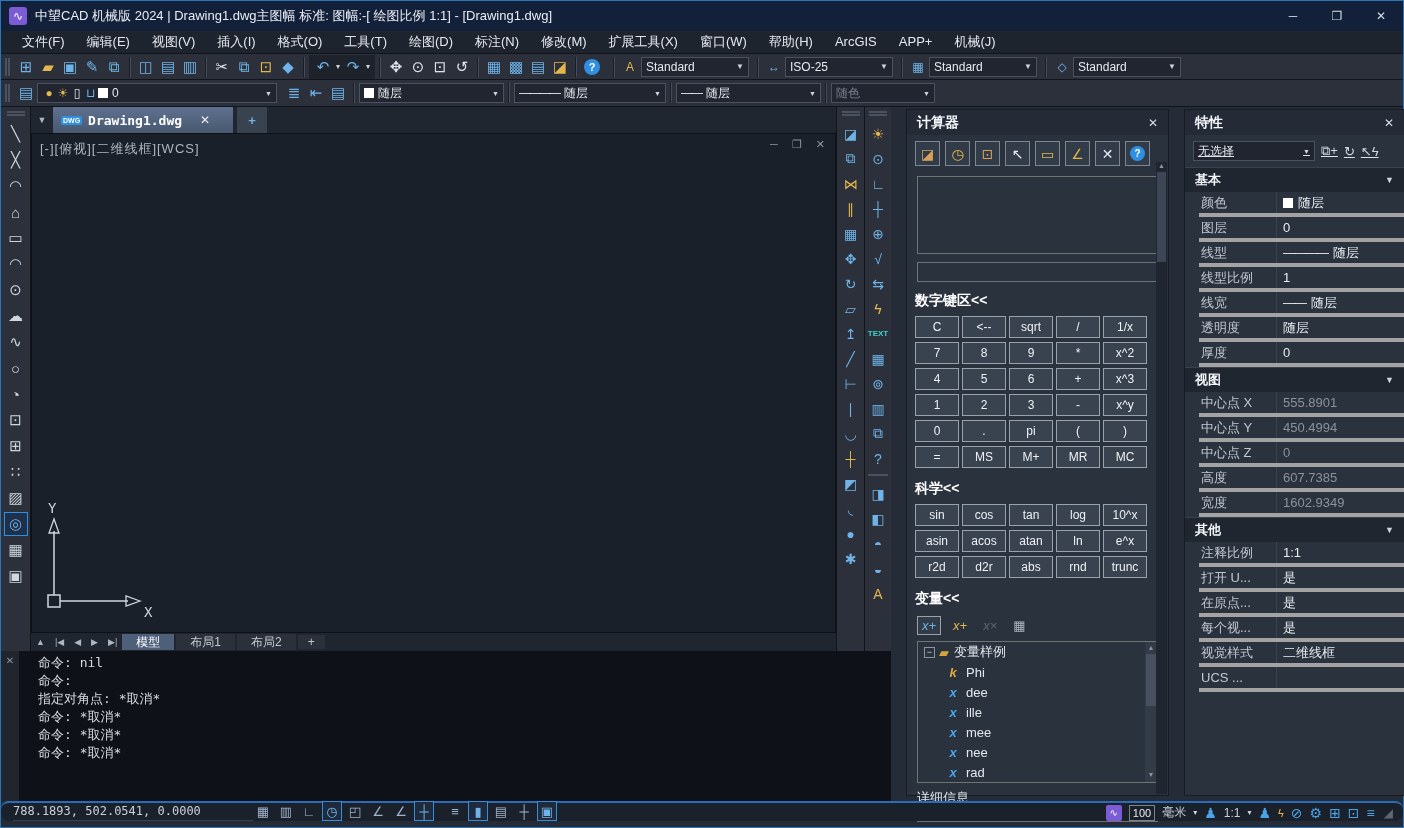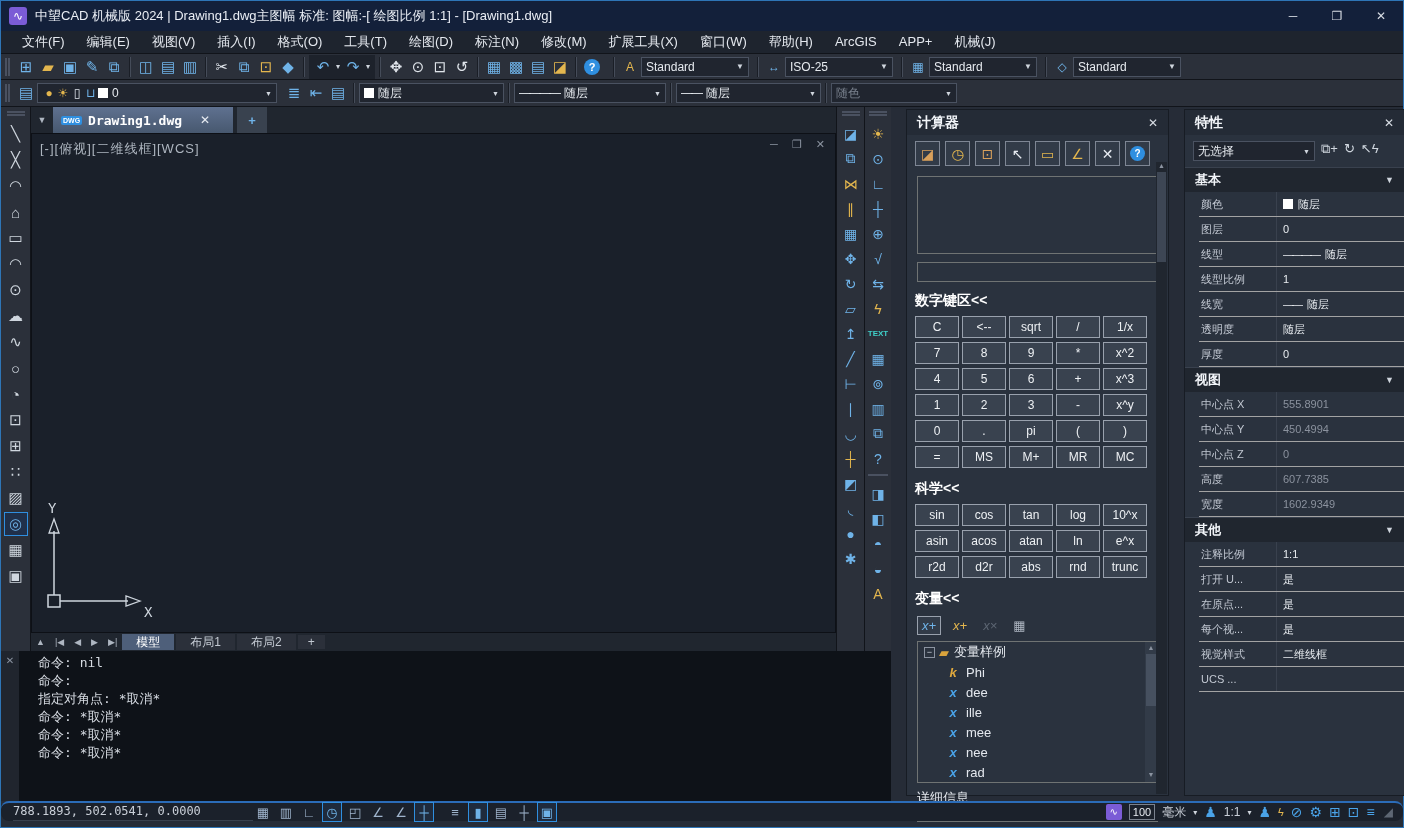--- a/index.html
+++ b/index.html
@@ -114,34 +114,34 @@
   .vvar.k { color:#e0a93e; }
   .vvar.x { color:#4aa3e8; }
   #tree-scroll { position:absolute; right:0; top:0; bottom:0; width:12px; background:#323b48; }
   #tree-scroll .sc-arrow { color:#8b93a0; font-size:7px; text-align:center; display:block; padding:2px 0; }
   #tree-scroll .sc-thumb { position:absolute; top:12px; left:1px; width:10px; height:52px; background:#46505f; }
   #detail-label { padding:6px 10px 3px 10px; color:#e4e8ee; font-size:13px; }
   #detail-box { margin:0 10px; height:12px; border:1px solid #6f7373; background:#2a323e; }
 
   
   #props { left:1183px; width:221px; height:687px; }
-  #prop-sel-row { display:flex; align-items:flex-start; gap:6px; padding:6px 8px; }
+  #prop-sel-row { display:flex; align-items:center; gap:6px; padding:6px 8px;text-decoration:underline; }
   #prop-sel { width:122px; }
   .pic { color:#cfd6de; font-size:13px; }
   .sec-head { height:25px; background:#20262f; display:flex; align-items:center; padding:0 10px; color:#f2f5f9; font-weight:bold; border-top:1px solid #39414e; }
   .sec-head .caret { margin-left:auto; font-size:9px; color:#cfd5dd; }
-  .prow { display:flex; height:25px; border-bottom:1px solid #a3a3a3; margin-left:14px; font-size:11px; }
+  .prow { display:flex; height:25px; border-bottom:4px solid #a3a3a3; margin-left:14px; font-size:13px; }
   .prow .plabel { width:78px; display:flex; align-items:center; color:#c2c8d2; border-right:1px solid #39414e; padding-left:2px; white-space:nowrap; overflow:hidden; }
   .prow .pvalue { flex:1; display:flex; align-items:center; padding-left:6px; color:#e8ecf0; white-space:nowrap; }
   .prow .pvalue.ro { color:#8b929e; }
   .prow .sw { width:10px; height:10px; background:#fff; margin-right:5px; }
   .prow .pline { letter-spacing:-2px; margin-right:6px; }
 
   
-  #statusbar { position:absolute; left:0; top:800px; width:100%; height:20px; background:#1b212b; border-top:2px solid #2b6cb8; display:flex; align-items:center; font-size:12px;border-radius:8px; }
+  #statusbar { position:absolute; left:0; top:800px; width:100%; height:20px; background:#1b212b; border-top:2px solid #2b6cb8; display:flex; align-items:flex-end; font-size:12px;border-radius:8px; }
   #coords { color:#c9cfd8; font-family:"DejaVu Sans Mono",monospace; font-size:12px; margin-left:12px; width:240px; border-bottom:1px solid #39414e; padding-bottom:2px; }
   #status-center { display:flex; gap:3px; align-items:center; }
   .sic { width:20px; height:20px; display:flex; align-items:center; justify-content:center; color:#9fb4cc; font-size:13px; border:1px solid transparent; }
   .sic.active { border:1px solid #2f8fe0; background:#1f2b3d; color:#6fb3e8; }
   .sic.gap { margin-left:8px; }
   #status-right { margin-left:auto; display:flex; align-items:center; gap:7px; padding-right:10px; color:#c9cfd8; }
   .slogo { width:16px; height:16px; background:#7b5cd6; color:#fff; border-radius:2px; text-align:center; line-height:16px; font-size:10px; font-style:italic; }
   .unit-box { border:1px solid #7a828e; padding:0 3px; height:16px; line-height:14px; color:#e6eaef; font-size:11px; }
   .sr-ic { color:#4aa3e8; font-size:14px; }
   .sr-ic.yel { color:#e3b64e; font-size:11px; }
@@ -271,21 +271,21 @@
       <span>随层</span>
       <span class="caret" style="font-size:7px;">▼</span>
     </span>
     <span class="tsep"></span>
     <span class="combo" style="width:145px;">
       <span class="lt-line">——</span>
       <span>随层</span>
       <span class="caret" style="font-size:7px;">▼</span>
     </span>
     <span class="tsep"></span>
-    <span class="combo disabled" style="width:126px;text-align:center;">
+    <span class="combo disabled" style="width:104px;text-align:center;">
       <span>随色</span>
       <span class="caret" style="font-size:7px;">▼</span>
     </span>
   </div>
 
   <div id="lefttoolbar">
     <span class="vgrip"></span>
     <span class="licon">╲</span>
     <span class="licon">╳</span>
     <span class="licon">◠</span>

